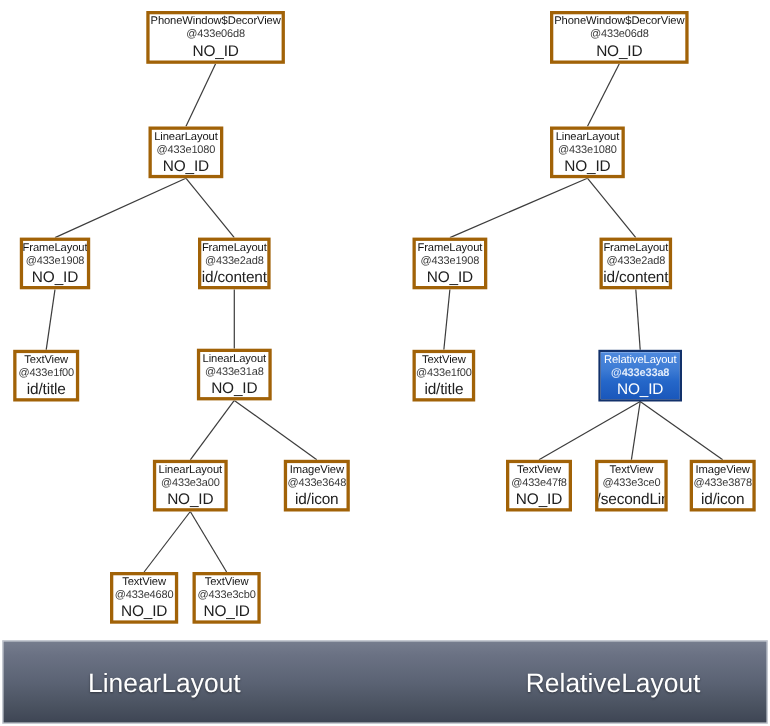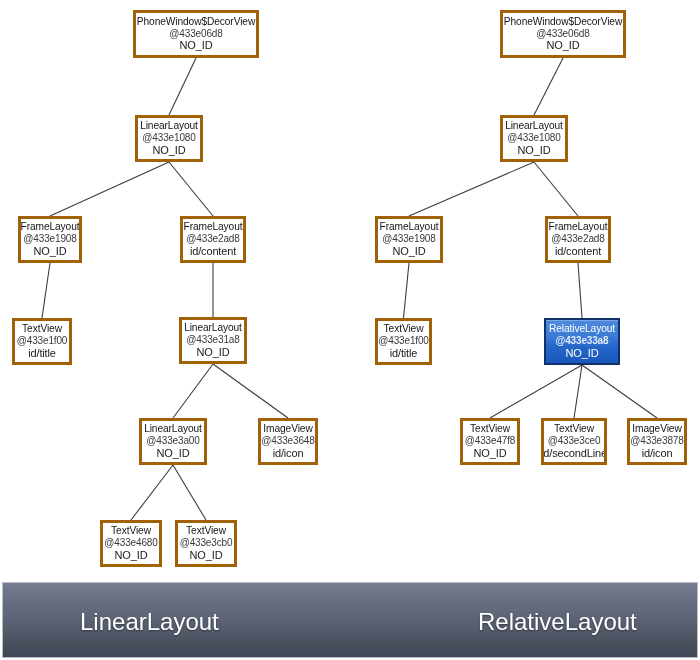--- a/index.html
+++ b/index.html
@@ -49,21 +49,21 @@
     letter-spacing: -0.1px;
     white-space: nowrap;
   }
   .node .hash {
     font-size: 10px;
     color: #3a3a3a;
     letter-spacing: -0.15px;
     white-space: nowrap;
   }
   .node .rid {
-    font-size: 11px;
+    font-size: 14px;
     color: #202020;
     letter-spacing: -0.15px;
     white-space: nowrap;
   }
   .node.selected {
     border: 2px solid #12316b;
     background: linear-gradient(to bottom, #4f8ade 0%, #3d7bd4 38%, #2567c9 62%, #1a57bb 100%);
     box-shadow: inset 0 1px 0 rgba(255,255,255,0.25);
   }
   .node.selected .cls,

